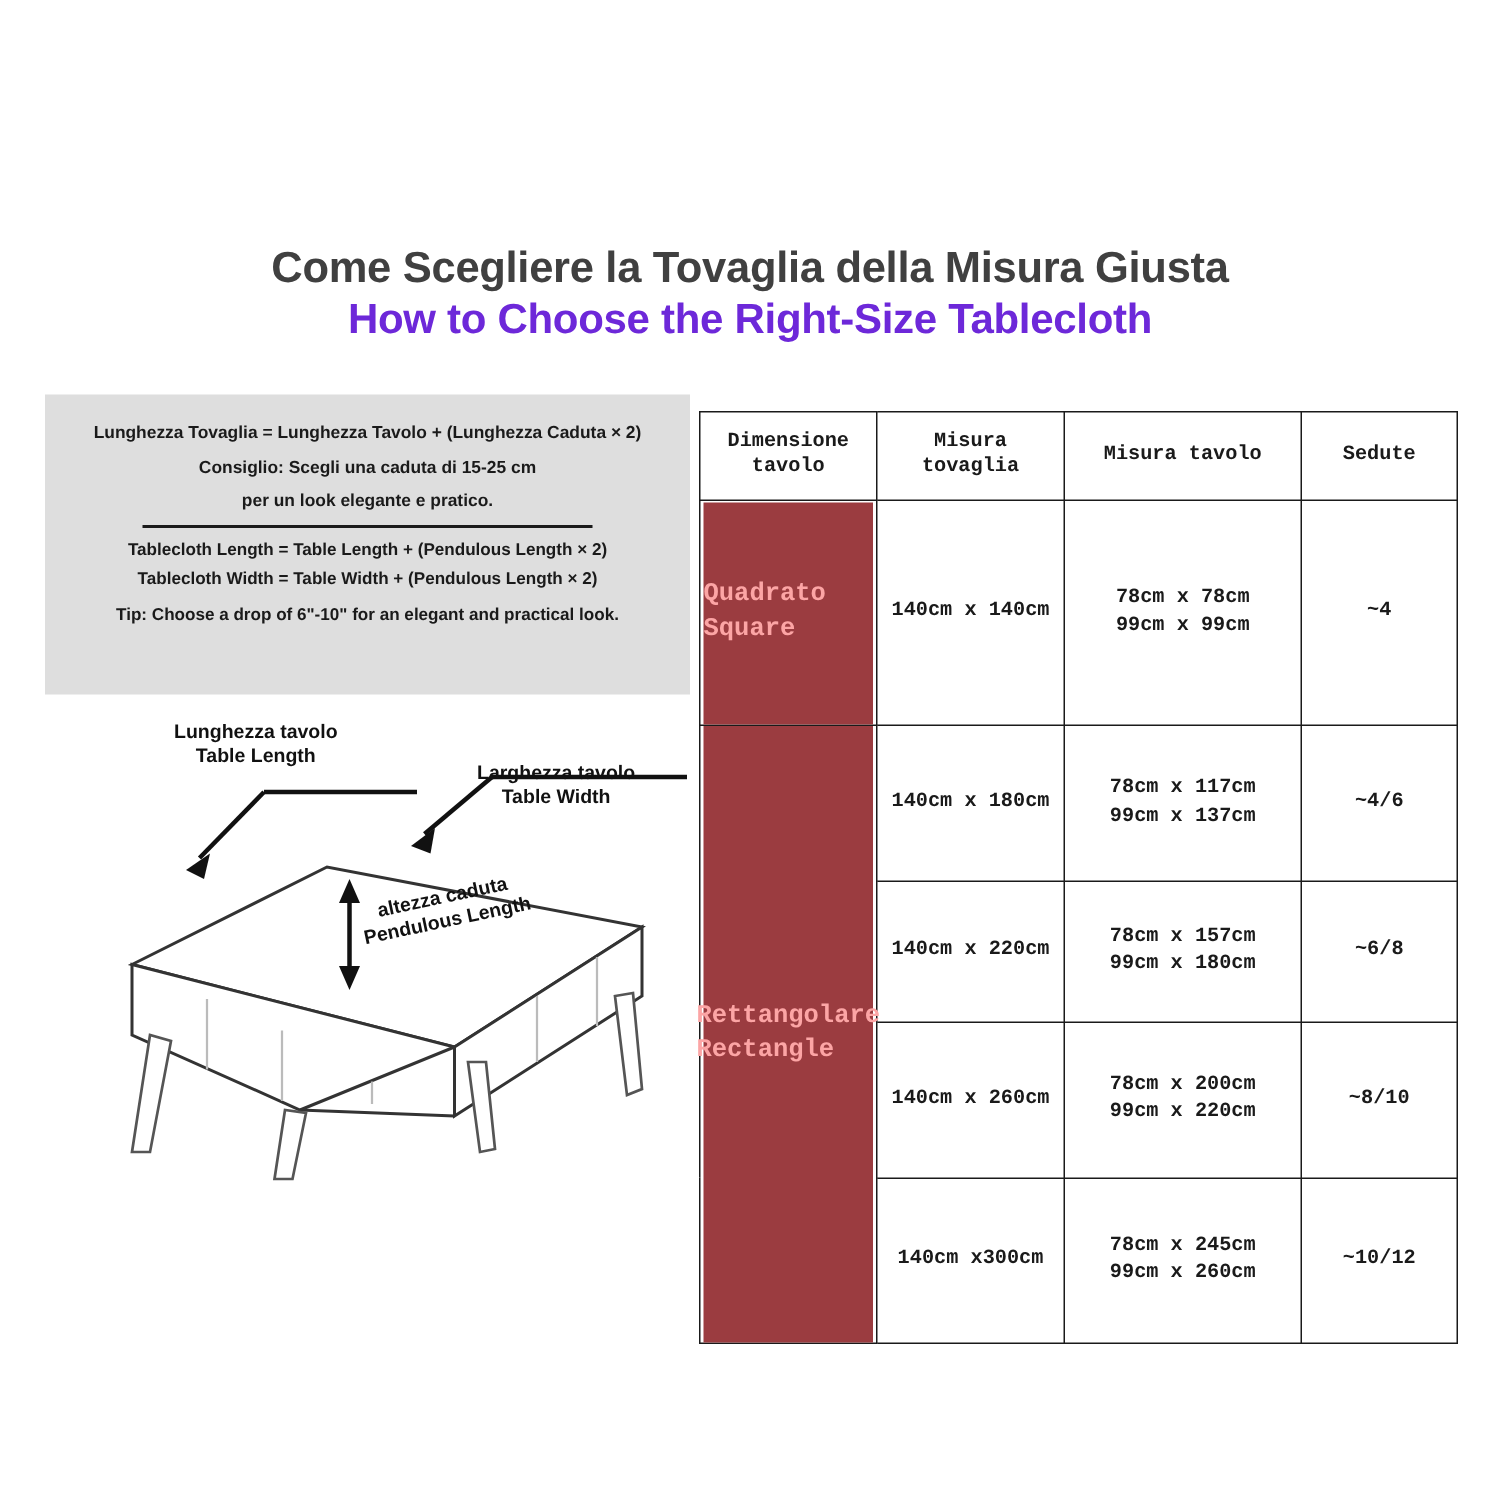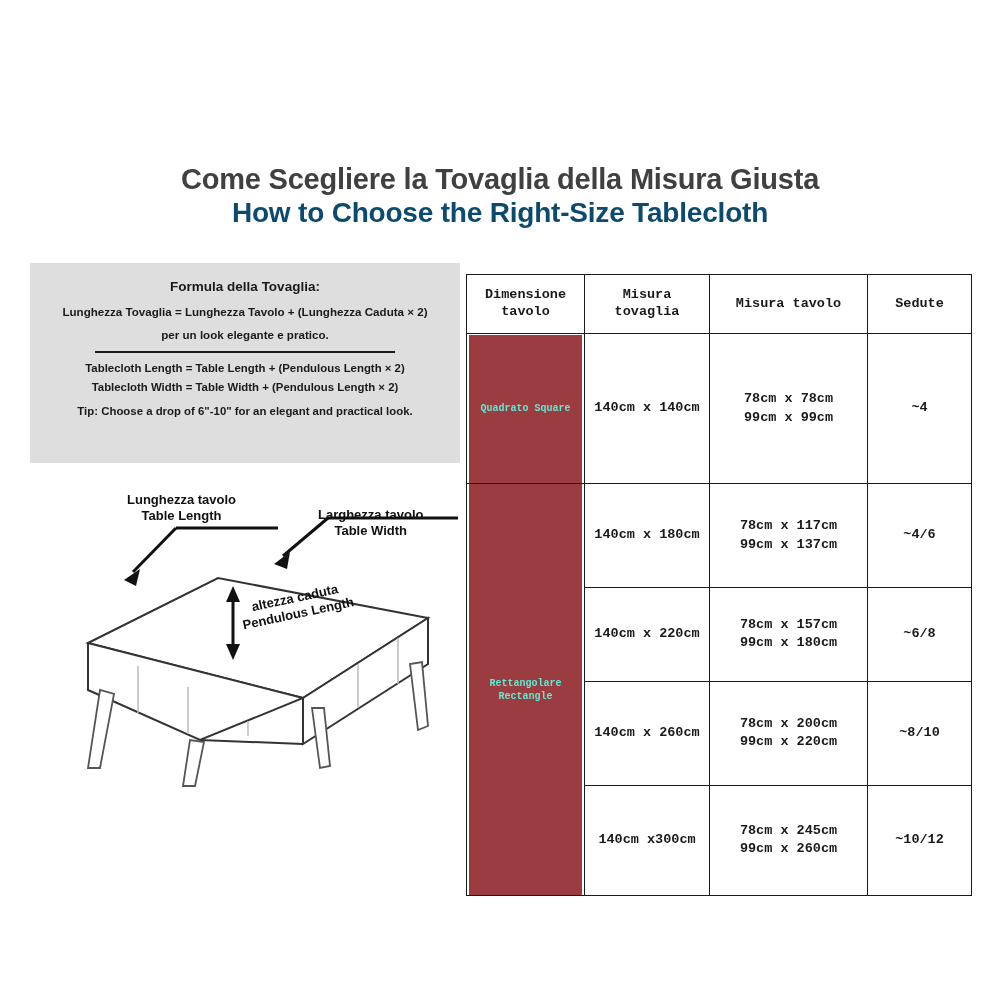--- a/index.html
+++ b/index.html
@@ -29,21 +29,21 @@
     font-weight: bold;
     letter-spacing: -0.2px;
     line-height: 1.16;
     color: #404040;
   }
   .title-en {
     font-size: 28px;
     font-weight: bold;
     letter-spacing: -0.2px;
     line-height: 1.16;
-    color: #0c4a6e;
+    color: #6d28d9;
   }
 
   
   .formula-box {
     position: absolute;
     left: 30px;
     top: 263px;
     width: 430px;
     height: 200px;
     background: #dedede;
@@ -96,21 +96,21 @@
   }
   .diag-label {
     position: absolute;
     font-size: 13px;
     font-weight: bold;
     line-height: 1.25;
     color: #111;
     text-align: center;
     white-space: nowrap;
   }
-  .lbl-length { left: 88px;  top: 24px; margin-left: 11px; }
+  .lbl-length { left: 88px;  top: 12px; }
   .lbl-width  { left: 290px; top: 3px; margin-top: 36px; }
   .lbl-drop   { left: 212px; top: 122px; transform: rotate(-12deg); }
 
   
   .sizetable {
     position: absolute;
     left: 466px;
     top: 274px;
     width: 505px;
     height: 563px;
@@ -147,51 +147,51 @@
   }
   .shape-wrap {
     display: flex;
     align-items: center;
     justify-content: center;
     width: 100%;
     height: 100%;
   }
   .shape {
     background: #9b3c40;
-    color: #5eead4;
+    color: #fca5a5;
     font-family: "Liberation Mono", monospace;
-    font-size: 10px;
+    font-size: 17px;
     font-weight: bold;
     line-height: 1.3;
     display: flex;
     align-items: center;
     justify-content: center;
-    text-align: center;
+    text-align: left;
   }
   .shape-square {
     width: 113px;
     height: 148px;
   }
   .shape-rect {
     width: 113px;
     height: 411px;
   }
 </style>
 </head>
 <body>
 
 <div class="title-block">
   <div class="title-it">Come Scegliere la Tovaglia della Misura Giusta</div>
   <div class="title-en">How to Choose the Right-Size Tablecloth</div>
 </div>
 
 <div class="formula-box">
-  <div class="formula-head">Formula della Tovaglia:</div>
   <div style="height:6px"></div>
   <div class="formula-line">Lunghezza Tovaglia = Lunghezza Tavolo + (Lunghezza Caduta × 2)</div>
+  <div class="formula-tip">Consiglio: Scegli una caduta di 15-25 cm</div>
   <div class="formula-tip">per un look elegante e pratico.</div>
   <div class="formula-rule"></div>
   <div class="formula-line2">Tablecloth Length = Table Length + (Pendulous Length × 2)</div>
   <div class="formula-line2">Tablecloth Width = Table Width + (Pendulous Length × 2)</div>
   <div class="formula-tip2">Tip: Choose a drop of 6"-10" for an elegant and practical look.</div>
 </div>
 
 <div class="diagram">
 
   <svg width="440" height="320" viewBox="0 0 440 320">

